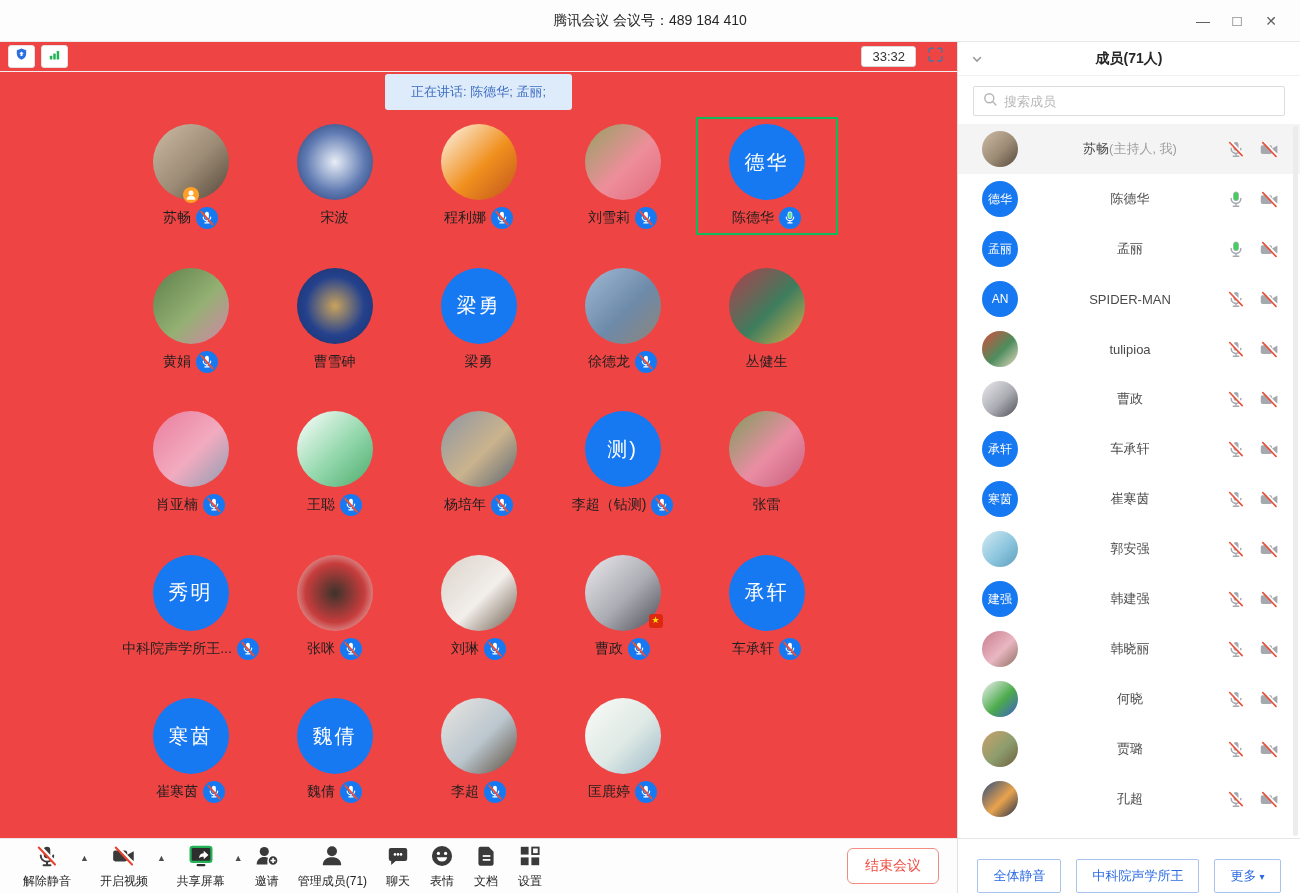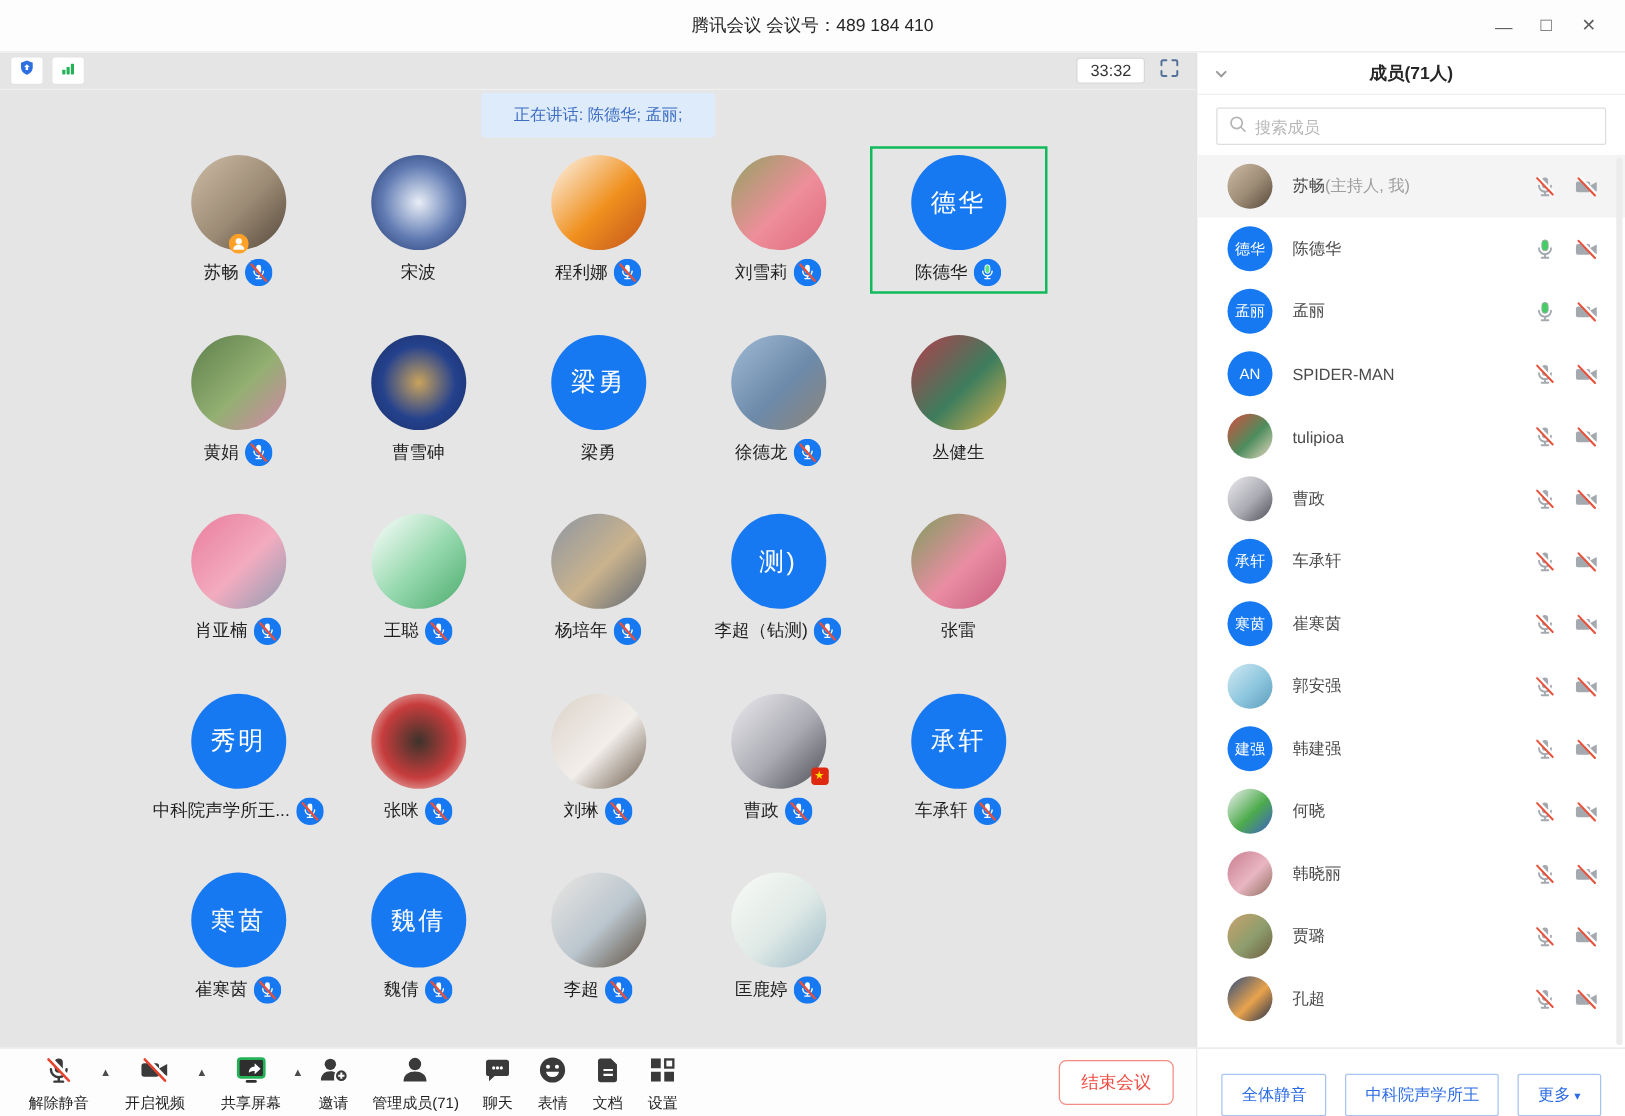--- a/index.html
+++ b/index.html
@@ -10,21 +10,21 @@
   
   .titlebar { flex:0 0 42px; position:relative; display:flex; align-items:center; justify-content:center; background:#fdfdfd; border-bottom:1px solid #e9e9e9; }
   .title { font-size:14px; color:#262626; }
   .win-controls { position:absolute; right:12px; top:0; height:100%; display:flex; align-items:center; gap:0; }
   .win-btn { width:34px; height:100%; display:flex; align-items:center; justify-content:center; color:#5f5f5f; font-size:14px; cursor:pointer; }
   .win-btn.max { font-size:15px; }
 
   .body { flex:1; display:flex; min-height:0; }
 
   
-  .main { flex:0 0 958px; width:958px; display:flex; flex-direction:column; border-right:1px solid #e2e2e2; background:#e5e5e5; }
+  .main { flex:0 0 958px; width:958px; display:flex; flex-direction:column; border-right:1px solid #e2e2e2; background:#ef4444; }
   .topbar { flex:0 0 30px; display:flex; align-items:center; padding:0 8px; gap:6px; border-bottom:1px solid #f0f0f0; }
   .icon-box { width:27px; height:23px; border:1px solid #e3e3e3; border-radius:3px; background:#fff; display:flex; align-items:center; justify-content:center; cursor:pointer; }
   .topbar .spacer { flex:1; }
   .timer { border:1px solid #d8d8d8; border-radius:3px; padding:2px 10px; font-size:13px; color:#333; background:#fff; }
   .fs-btn { width:27px; height:23px; display:flex; align-items:center; justify-content:center; cursor:pointer; }
 
   .banner-row { flex:0 0 40px; display:flex; align-items:center; justify-content:center; }
   .banner { background:#deebfb; color:#3e6ec2; font-size:13px; padding:9px 26px; border-radius:3px; }
 
   .grid { flex:1; display:grid; grid-template-columns:repeat(5,144px); grid-auto-rows:143.5px; justify-content:center; padding-top:5px; }
@@ -51,21 +51,21 @@
   .sidebar { flex:1; display:flex; flex-direction:column; background:#fff; min-width:0; }
   .sb-header { flex:0 0 34px; position:relative; display:flex; align-items:center; justify-content:center; border-bottom:1px solid #f0f0f0; }
   .sb-chevron { position:absolute; left:12px; top:10px; cursor:pointer; }
   .sb-title { font-size:14px; color:#262626; font-weight:700; }
   .sb-search-wrap { padding:10px 15px 8px; }
   .sb-search { height:30px; border:1px solid #ddd; border-radius:2px; display:flex; align-items:center; padding:0 9px; gap:7px; background:#fff; }
   .sb-search input { border:none; outline:none; flex:1; font-size:13px; color:#333; font-family:inherit; background:transparent; }
   .sb-search input::placeholder { color:#b8b8b8; }
   .member-list { flex:1; position:relative; overflow:hidden; }
   .scrollbar { position:absolute; right:2px; top:2px; bottom:2px; width:5px; background:#ececec; border-radius:3px; }
-  .member-row { height:50px; display:flex; align-items:center; padding:0 20px 0 24px; cursor:pointer; }
+  .member-row { height:50px; display:flex; align-items:center; padding:0 20px 0 24px; cursor:pointer;text-align:center; }
   .member-row.selected { background:#f4f4f4; }
   .m-avatar { width:36px; height:36px; flex:0 0 36px; border-radius:50%; }
   .m-avatar.initials { background:#1779f2; color:#fff; display:flex; align-items:center; justify-content:center; font-size:12px; }
   .m-name { margin-left:16px; flex:1; font-size:13px; color:#4a4a4a; white-space:nowrap; overflow:hidden; }
   .m-suffix { color:#9e9e9e; }
   .m-icons { display:flex; align-items:center; gap:13px; }
   .m-icons svg { cursor:pointer; display:block; }
   .sb-footer { flex:0 0 55px; border-top:1px solid #e6e6e6; display:flex; align-items:flex-end; justify-content:center; gap:15px; }
   .sb-btn { border:1px solid #a9c3f0; color:#2b6be4; background:#fff; border-radius:2px; font-size:13px; padding:7px 15px; cursor:pointer; white-space:nowrap; }
   .sb-btn .caret { font-size:10px; margin-left:3px; }
@@ -893,46 +893,46 @@
                 <svg width="21" height="21" viewBox="0 0 24 24" xmlns="http://www.w3.org/2000/svg">
                   <rect x="2" y="7" width="13" height="10" rx="2" fill="#a4a9b0"></rect>
  <polygon points="15,10.8 21,7.5 21,16.5 15,13.2" fill="#a4a9b0"></polygon>
                   <line x1="5.6" y1="2.9" x2="20.6" y2="18.6" stroke="#fff" stroke-width="2.6"></line>
                   <line x1="4.4" y1="4.2" x2="19.4" y2="19.9" stroke="#e8503a" stroke-width="1.9" stroke-linecap="round"></line>
                 </svg>
               </span>
     </span>
           </div>
           <div class="member-row">
+            <div class="m-avatar" style="background:linear-gradient(135deg, #c97d8d 0%, #e9b6c2 55%, #8d6d5d 100%);"></div>
+    <span class="m-name">韩晓丽</span>
+    <span class="m-icons">
+      <span>
+                <svg width="20" height="20" viewBox="0 0 24 24" xmlns="http://www.w3.org/2000/svg">
+                  <rect x="9" y="3.5" width="6" height="10.5" rx="3" fill="#a4a9b0"></rect>
+ <path d="M6.2,11.5a5.8,5.8 0 0 0 11.6,0" fill="none" stroke="#a4a9b0" stroke-width="1.8" stroke-linecap="round"></path>
+ <line x1="12" y1="17.3" x2="12" y2="20.2" stroke="#a4a9b0" stroke-width="1.8"></line>
+ <line x1="8.8" y1="20.6" x2="15.2" y2="20.6" stroke="#a4a9b0" stroke-width="1.8" stroke-linecap="round"></line>
+                  <line x1="5.6" y1="2.9" x2="20.6" y2="18.6" stroke="#fff" stroke-width="2.6"></line>
+                  <line x1="4.4" y1="4.2" x2="19.4" y2="19.9" stroke="#e8503a" stroke-width="1.9" stroke-linecap="round"></line>
+                </svg>
+              </span>
+      <span>
+                <svg width="21" height="21" viewBox="0 0 24 24" xmlns="http://www.w3.org/2000/svg">
+                  <rect x="2" y="7" width="13" height="10" rx="2" fill="#a4a9b0"></rect>
+ <polygon points="15,10.8 21,7.5 21,16.5 15,13.2" fill="#a4a9b0"></polygon>
+                  <line x1="5.6" y1="2.9" x2="20.6" y2="18.6" stroke="#fff" stroke-width="2.6"></line>
+                  <line x1="4.4" y1="4.2" x2="19.4" y2="19.9" stroke="#e8503a" stroke-width="1.9" stroke-linecap="round"></line>
+                </svg>
+              </span>
+    </span>
+          </div>
+          <div class="member-row">
             <div class="m-avatar" style="background:linear-gradient(135deg, #f2f2f2 0%, #4dab4d 55%, #3d5dc9 100%);"></div>
     <span class="m-name">何晓</span>
-    <span class="m-icons">
-      <span>
-                <svg width="20" height="20" viewBox="0 0 24 24" xmlns="http://www.w3.org/2000/svg">
-                  <rect x="9" y="3.5" width="6" height="10.5" rx="3" fill="#a4a9b0"></rect>
- <path d="M6.2,11.5a5.8,5.8 0 0 0 11.6,0" fill="none" stroke="#a4a9b0" stroke-width="1.8" stroke-linecap="round"></path>
- <line x1="12" y1="17.3" x2="12" y2="20.2" stroke="#a4a9b0" stroke-width="1.8"></line>
- <line x1="8.8" y1="20.6" x2="15.2" y2="20.6" stroke="#a4a9b0" stroke-width="1.8" stroke-linecap="round"></line>
-                  <line x1="5.6" y1="2.9" x2="20.6" y2="18.6" stroke="#fff" stroke-width="2.6"></line>
-                  <line x1="4.4" y1="4.2" x2="19.4" y2="19.9" stroke="#e8503a" stroke-width="1.9" stroke-linecap="round"></line>
-                </svg>
-              </span>
-      <span>
-                <svg width="21" height="21" viewBox="0 0 24 24" xmlns="http://www.w3.org/2000/svg">
-                  <rect x="2" y="7" width="13" height="10" rx="2" fill="#a4a9b0"></rect>
- <polygon points="15,10.8 21,7.5 21,16.5 15,13.2" fill="#a4a9b0"></polygon>
-                  <line x1="5.6" y1="2.9" x2="20.6" y2="18.6" stroke="#fff" stroke-width="2.6"></line>
-                  <line x1="4.4" y1="4.2" x2="19.4" y2="19.9" stroke="#e8503a" stroke-width="1.9" stroke-linecap="round"></line>
-                </svg>
-              </span>
-    </span>
-          </div>
-          <div class="member-row">
-            <div class="m-avatar" style="background:linear-gradient(135deg, #c97d8d 0%, #e9b6c2 55%, #8d6d5d 100%);"></div>
-    <span class="m-name">韩晓丽</span>
     <span class="m-icons">
       <span>
                 <svg width="20" height="20" viewBox="0 0 24 24" xmlns="http://www.w3.org/2000/svg">
                   <rect x="9" y="3.5" width="6" height="10.5" rx="3" fill="#a4a9b0"></rect>
  <path d="M6.2,11.5a5.8,5.8 0 0 0 11.6,0" fill="none" stroke="#a4a9b0" stroke-width="1.8" stroke-linecap="round"></path>
  <line x1="12" y1="17.3" x2="12" y2="20.2" stroke="#a4a9b0" stroke-width="1.8"></line>
  <line x1="8.8" y1="20.6" x2="15.2" y2="20.6" stroke="#a4a9b0" stroke-width="1.8" stroke-linecap="round"></line>
                   <line x1="5.6" y1="2.9" x2="20.6" y2="18.6" stroke="#fff" stroke-width="2.6"></line>
                   <line x1="4.4" y1="4.2" x2="19.4" y2="19.9" stroke="#e8503a" stroke-width="1.9" stroke-linecap="round"></line>
                 </svg>

